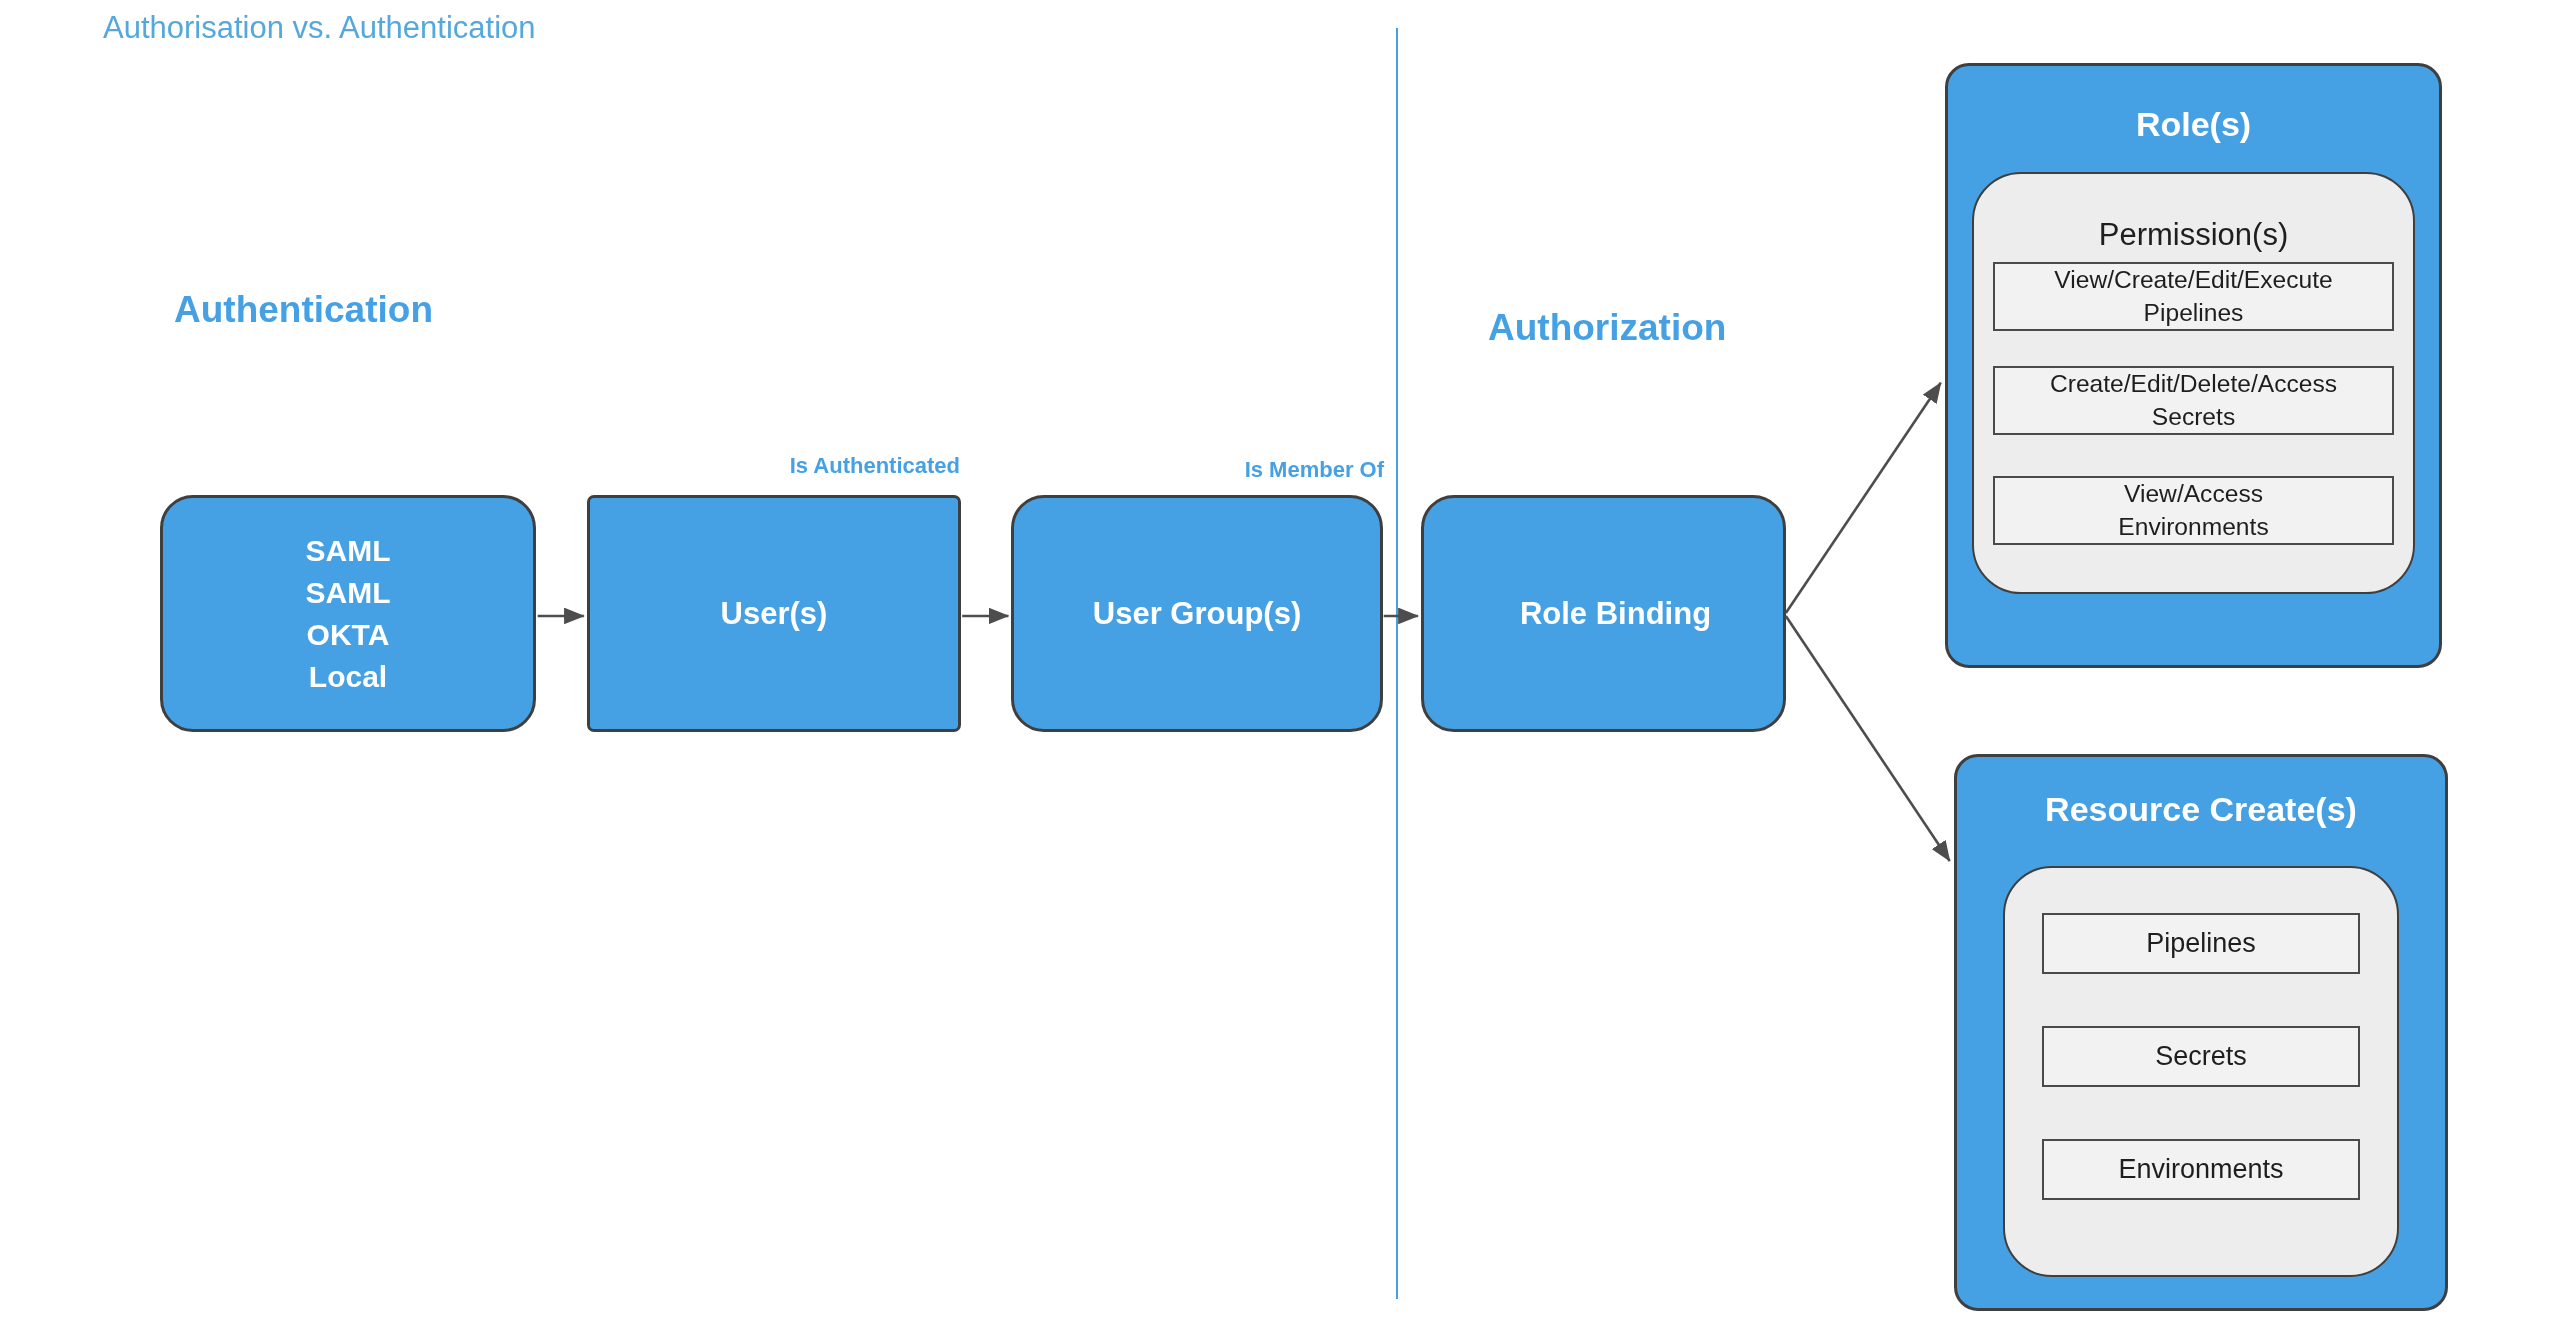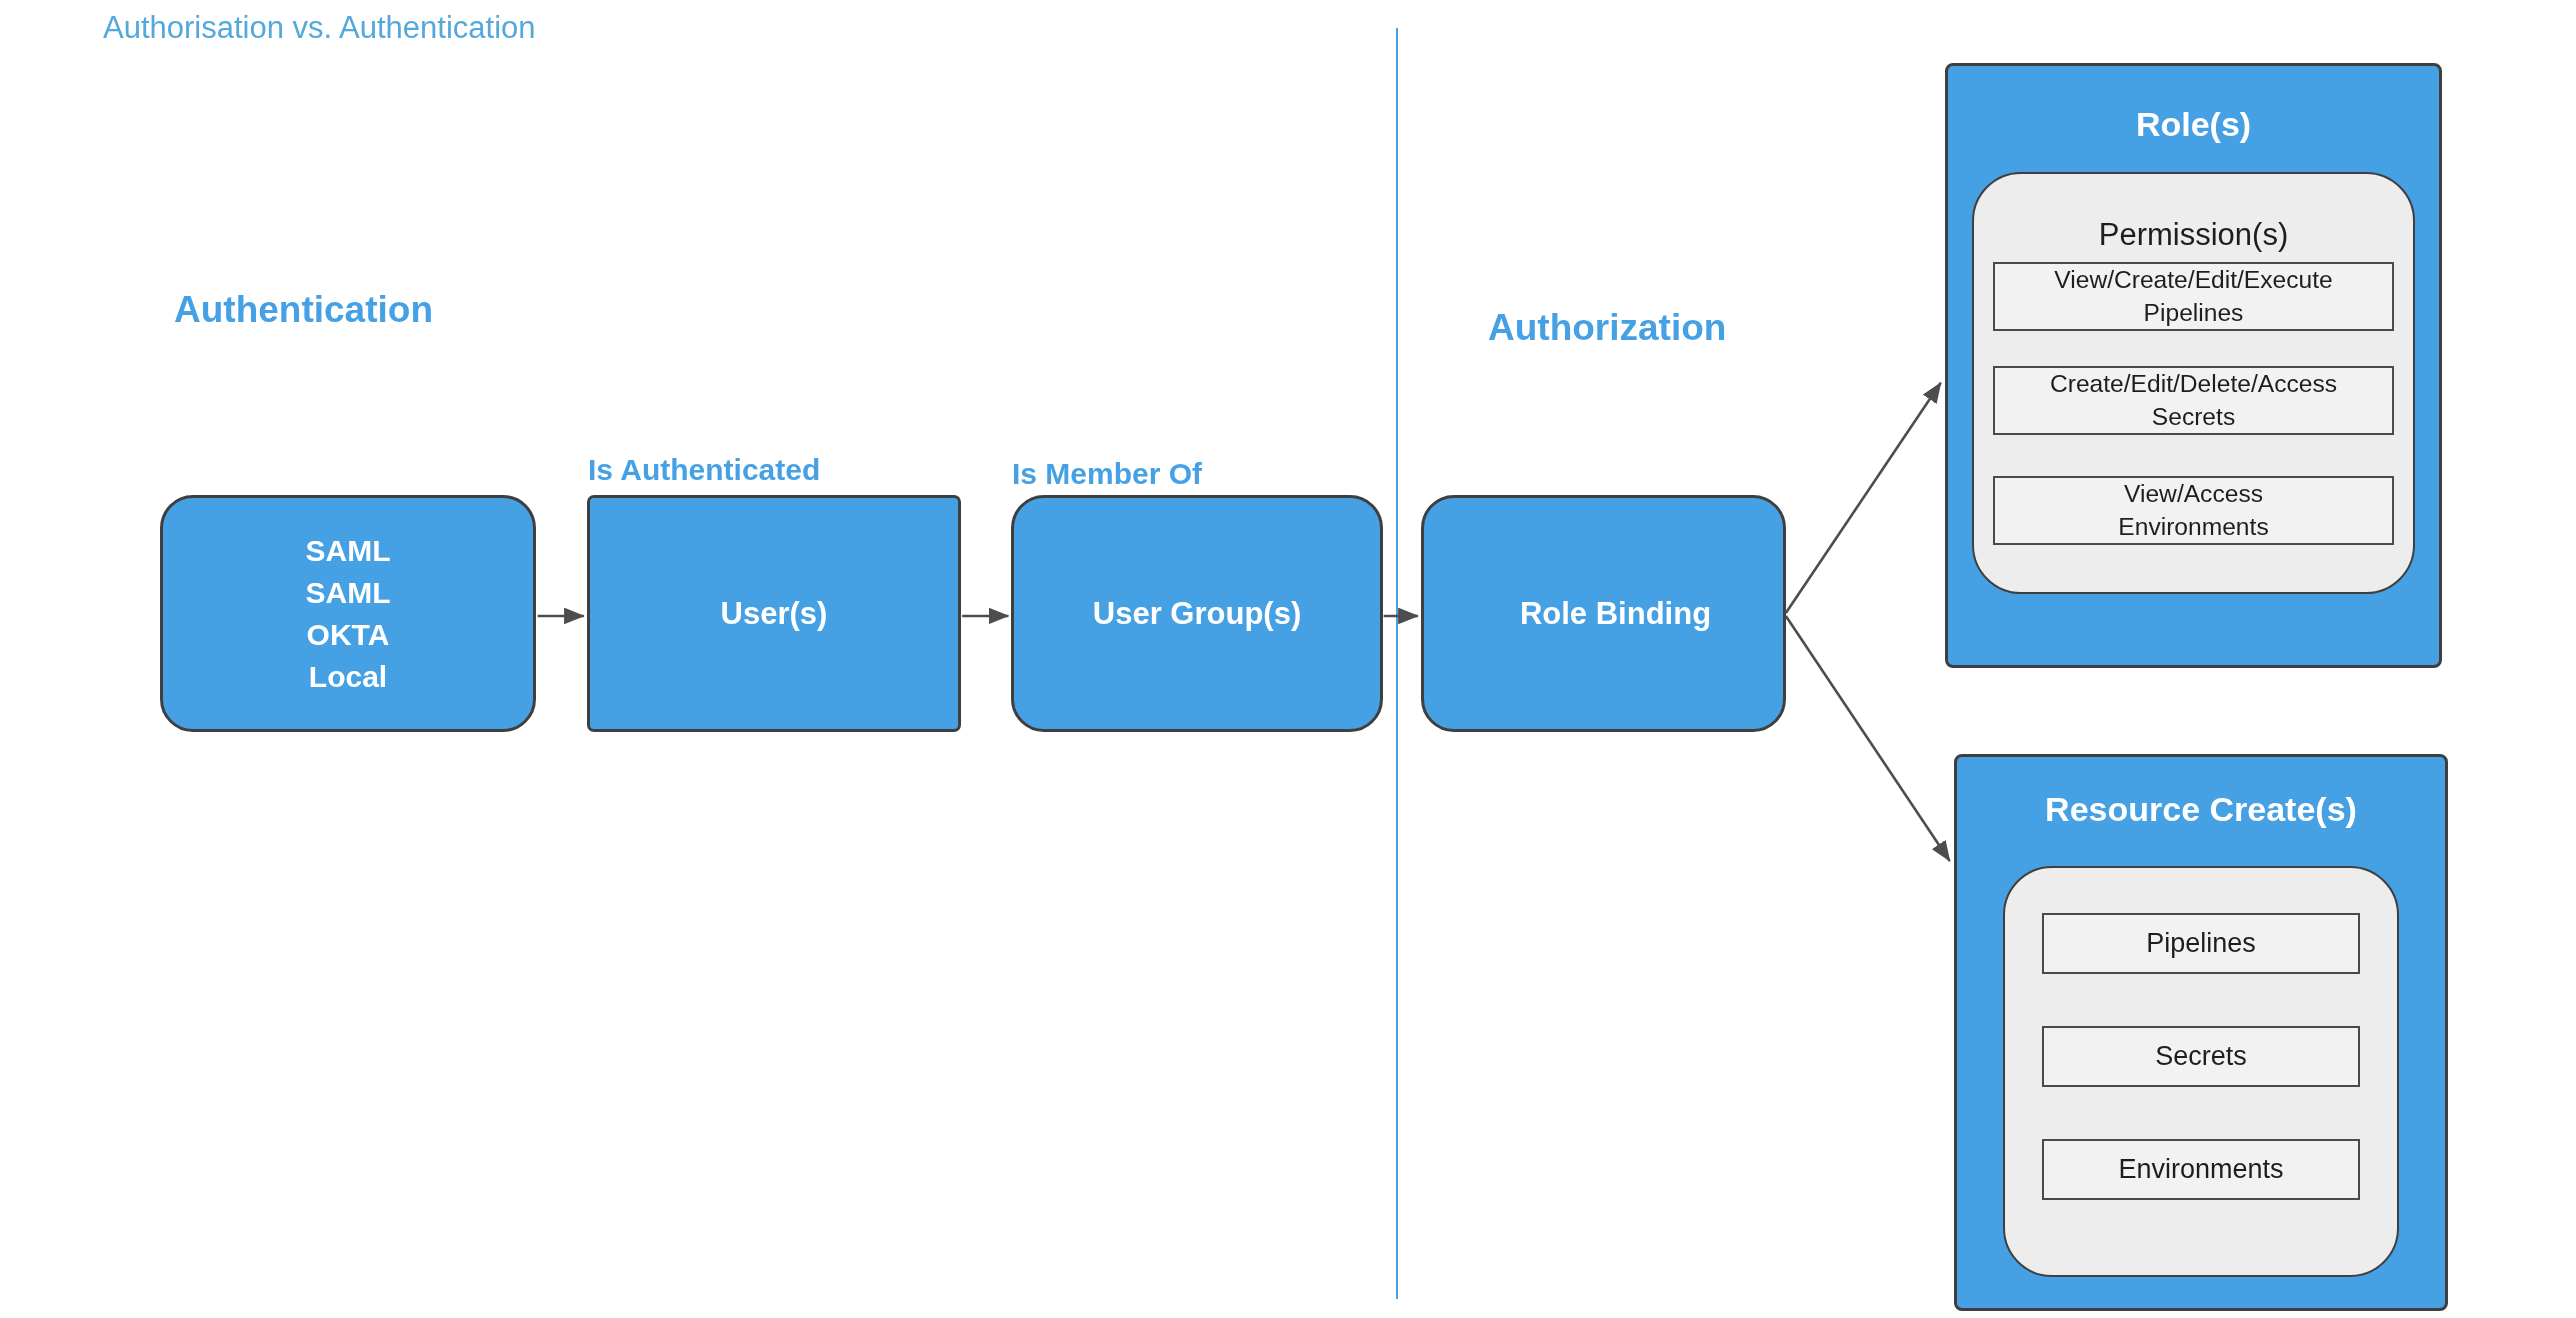--- a/index.html
+++ b/index.html
@@ -10,38 +10,38 @@
     color:var(--title-blue,#55a8dc);white-space:nowrap;}
 
   .divider{position:absolute;left:1396px;top:28px;width:2.2px;height:1271px;
     background:var(--accent-blue,#46a1e4);}
 
   .heading{position:absolute;font-size:37px;font-weight:bold;color:var(--accent-blue,#46a1e4);
     white-space:nowrap;}
   .heading-auth{left:174px;top:289px;}
   .heading-authz{left:1488px;top:307px;}
 
-  .edge-label{position:absolute;width:372px;text-align:left;font-size:30px;font-weight:bold;
+  .edge-label{position:absolute;width:372px;text-align:right;font-size:22px;font-weight:bold;
     color:var(--accent-blue,#46a1e4);white-space:nowrap;}
   .edge-label-1{left:588px;top:453px;}
   .edge-label-2{left:1012px;top:457px;}
 
   .node{position:absolute;top:495px;height:237px;background:var(--node-fill,#46a1e4);
     border:3px solid var(--node-border,#3f3f3f);border-radius:33px;box-sizing:border-box;
     display:flex;flex-direction:column;align-items:center;justify-content:center;
     color:var(--text-white,#ffffff);font-weight:bold;font-size:31px;text-align:center;}
   .node-idp{left:160px;width:376px;font-size:30px;line-height:42px;}
   .node-users{left:587px;width:374px;border-radius:7px;}
   .node-groups{left:1011px;width:372px;}
   .node-binding{left:1421px;width:365px;padding-left:24px;}
 
   .arrows{position:absolute;left:0;top:0;width:2576px;height:1319px;pointer-events:none;}
 
   .container{position:absolute;background:var(--node-fill,#46a1e4);
-    border:3px solid var(--node-border,#3f3f3f);border-radius:8px;box-sizing:border-box;}
+    border:3px solid var(--node-border,#3f3f3f);border-radius:24px;box-sizing:border-box;}
   .container-roles{left:1945px;top:63px;width:497px;height:605px;}
   .container-resources{left:1954px;top:754px;width:494px;height:557px;}
   .container-title{position:absolute;left:0;right:0;text-align:center;font-size:34px;
     font-weight:bold;color:var(--text-white,#ffffff);white-space:nowrap;}
   .container-roles .container-title{top:39px;}
   .container-resources .container-title{top:33px;}
 
   .panel{position:absolute;background:var(--panel-gray,#ededed);
     border:2.2px solid var(--node-border,#3f3f3f);border-radius:49px;box-sizing:border-box;}
   .panel-permissions{left:24px;right:24px;top:106px;height:422px;}

